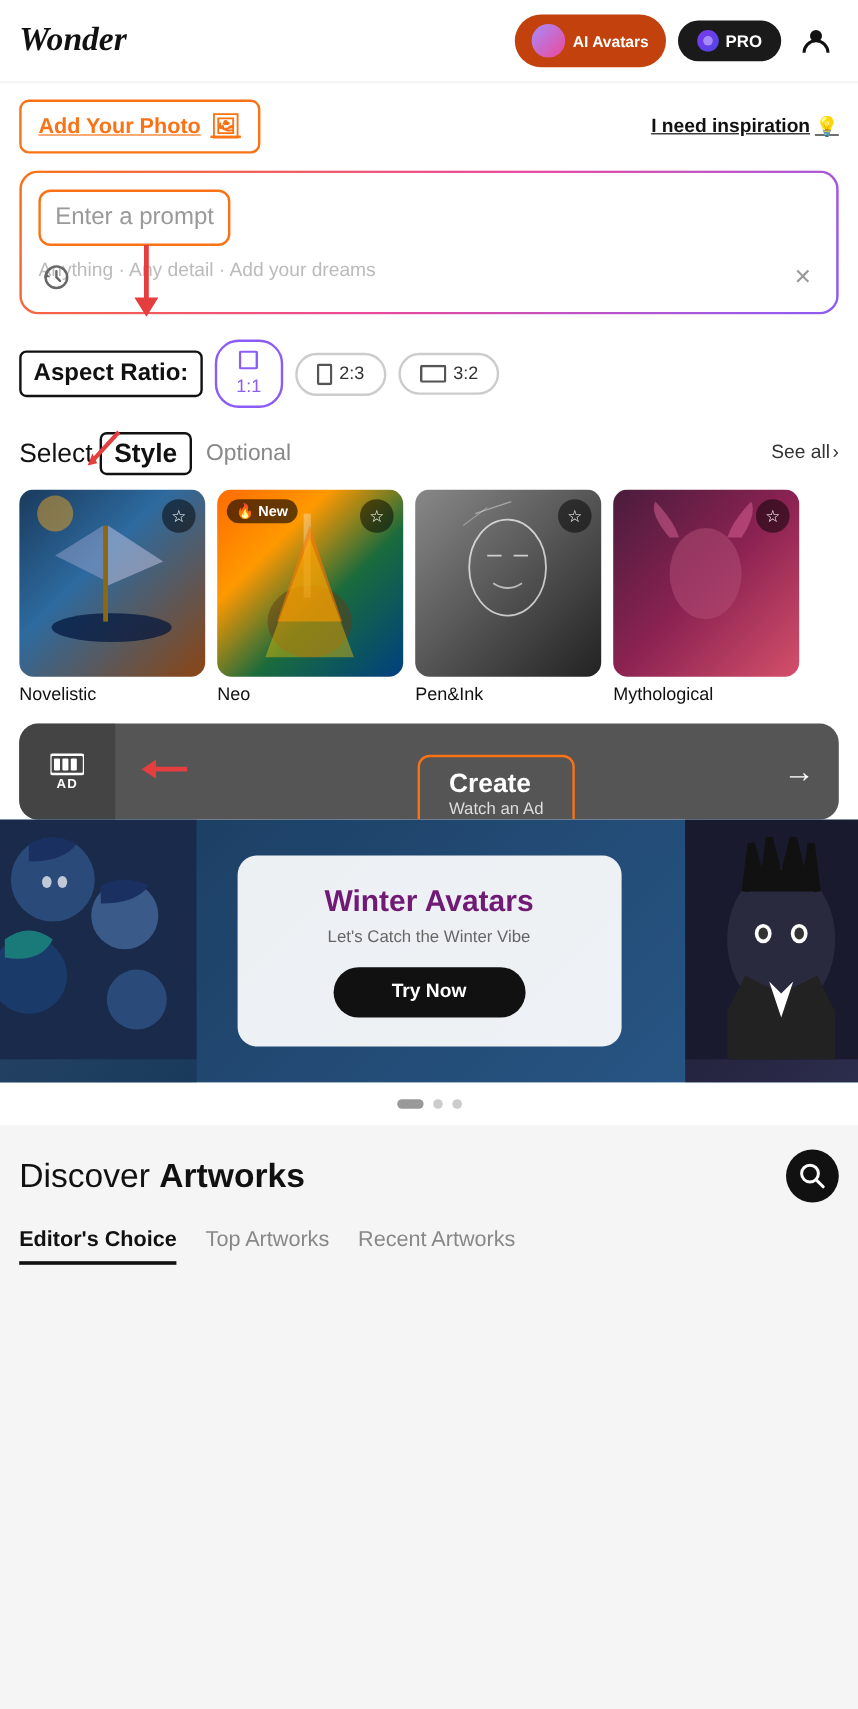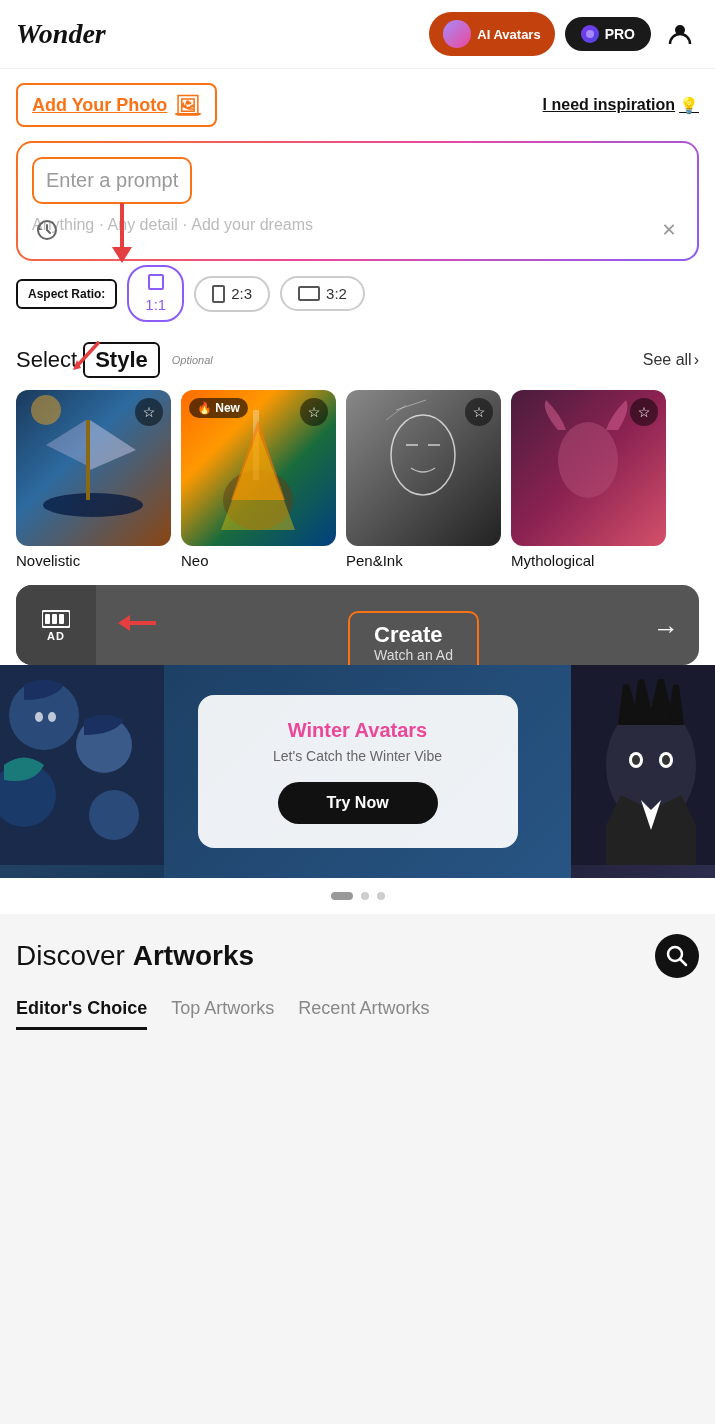--- a/index.html
+++ b/index.html
@@ -115,21 +115,21 @@
     }
 
     
     .prompt-container {
       border: 2px solid transparent;
       border-radius: 16px;
       background: linear-gradient(#fff, #fff) padding-box,
                   linear-gradient(135deg, #f97316, #ec4899, #8b5cf6) border-box;
       padding: 14px;
       position: relative;
-      margin-bottom: 4px;
+      margin-bottom: 21px;
       min-height: 120px;
     }
     .prompt-inner-border {
       border: 2px solid #f97316;
       border-radius: 10px;
       padding: 10px 12px;
       display: inline-block;
       margin-bottom: 8px;
     }
     .prompt-title {
@@ -180,21 +180,21 @@
     }
 
     
     .aspect-ratio-row {
       display: flex;
       align-items: center;
       gap: 10px;
       margin-bottom: 20px;
     }
     .aspect-label {
-      font-size: 12px;
+      font-size: 20px;
       font-weight: 700;
       color: #111;
       border: 2px solid #111;
       padding: 6px 10px;
       border-radius: 6px;
     }
     .aspect-btn {
       border: 2px solid #ccc;
       border-radius: 20px;
       padding: 7px 16px;
@@ -229,24 +229,23 @@
     }
     .style-title-box {
       border: 2px solid #111;
       border-radius: 6px;
       padding: 3px 10px;
       font-size: 22px;
       font-weight: 800;
       color: #111;
     }
     .style-optional {
-      font-size: 11px;
+      font-size: 19px;
       color: #888;
       margin-left: 6px;
-      font-style: italic;
     }
     .see-all-btn {
       font-size: 16px;
       color: #333;
       background: none;
       border: none;
       cursor: pointer;
       display: flex;
       align-items: center;
       gap: 2px;
@@ -409,23 +408,23 @@
     .banner-content {
       position: relative;
       z-index: 2;
       text-align: center;
       background: rgba(255,255,255,0.92);
       border-radius: 16px;
       padding: 24px 32px;
       width: 320px;
     }
     .banner-title {
-      font-size: 20px;
+      font-size: 25px;
       font-weight: 900;
-      color: #ec4899;
+      color: #701a75;
       margin-bottom: 6px;
     }
     .banner-subtitle {
       font-size: 14px;
       color: #666;
       margin-bottom: 18px;
     }
     .try-now-btn {
       background: #111;
       color: #fff;

